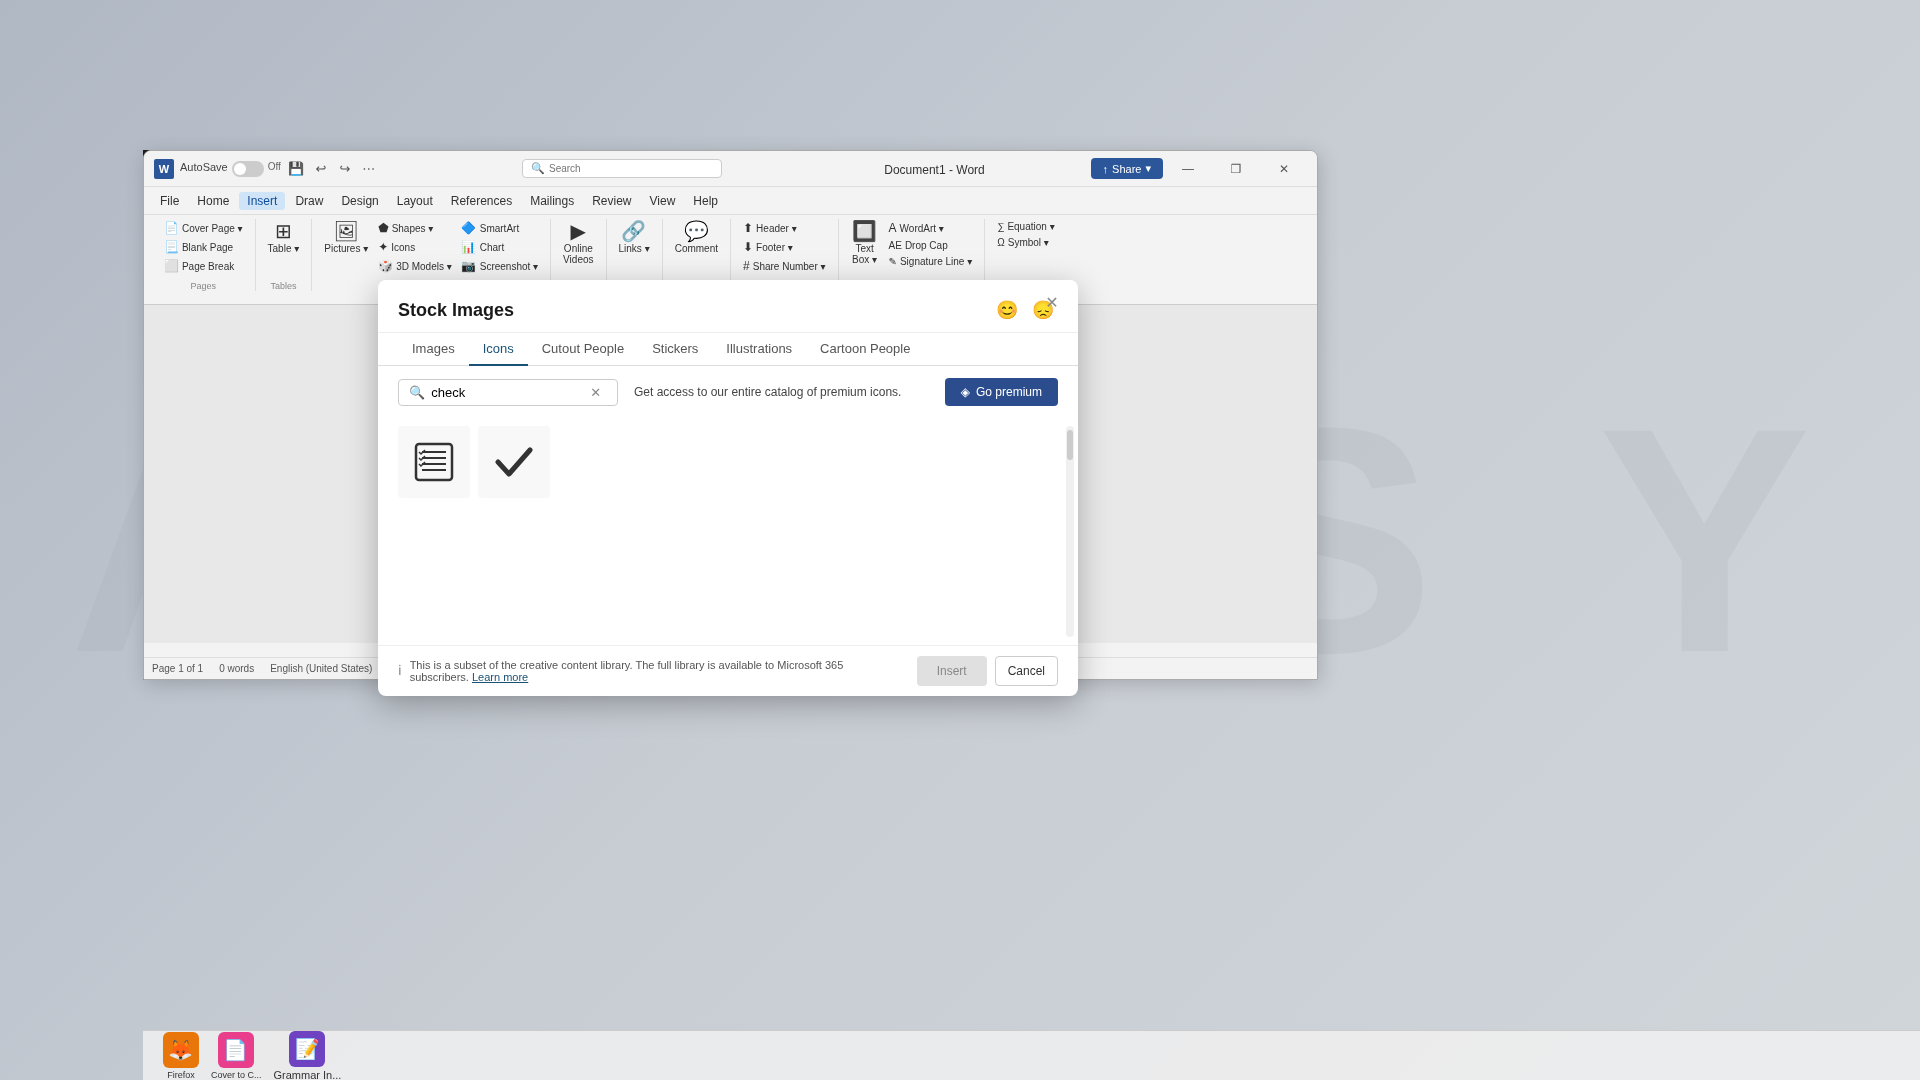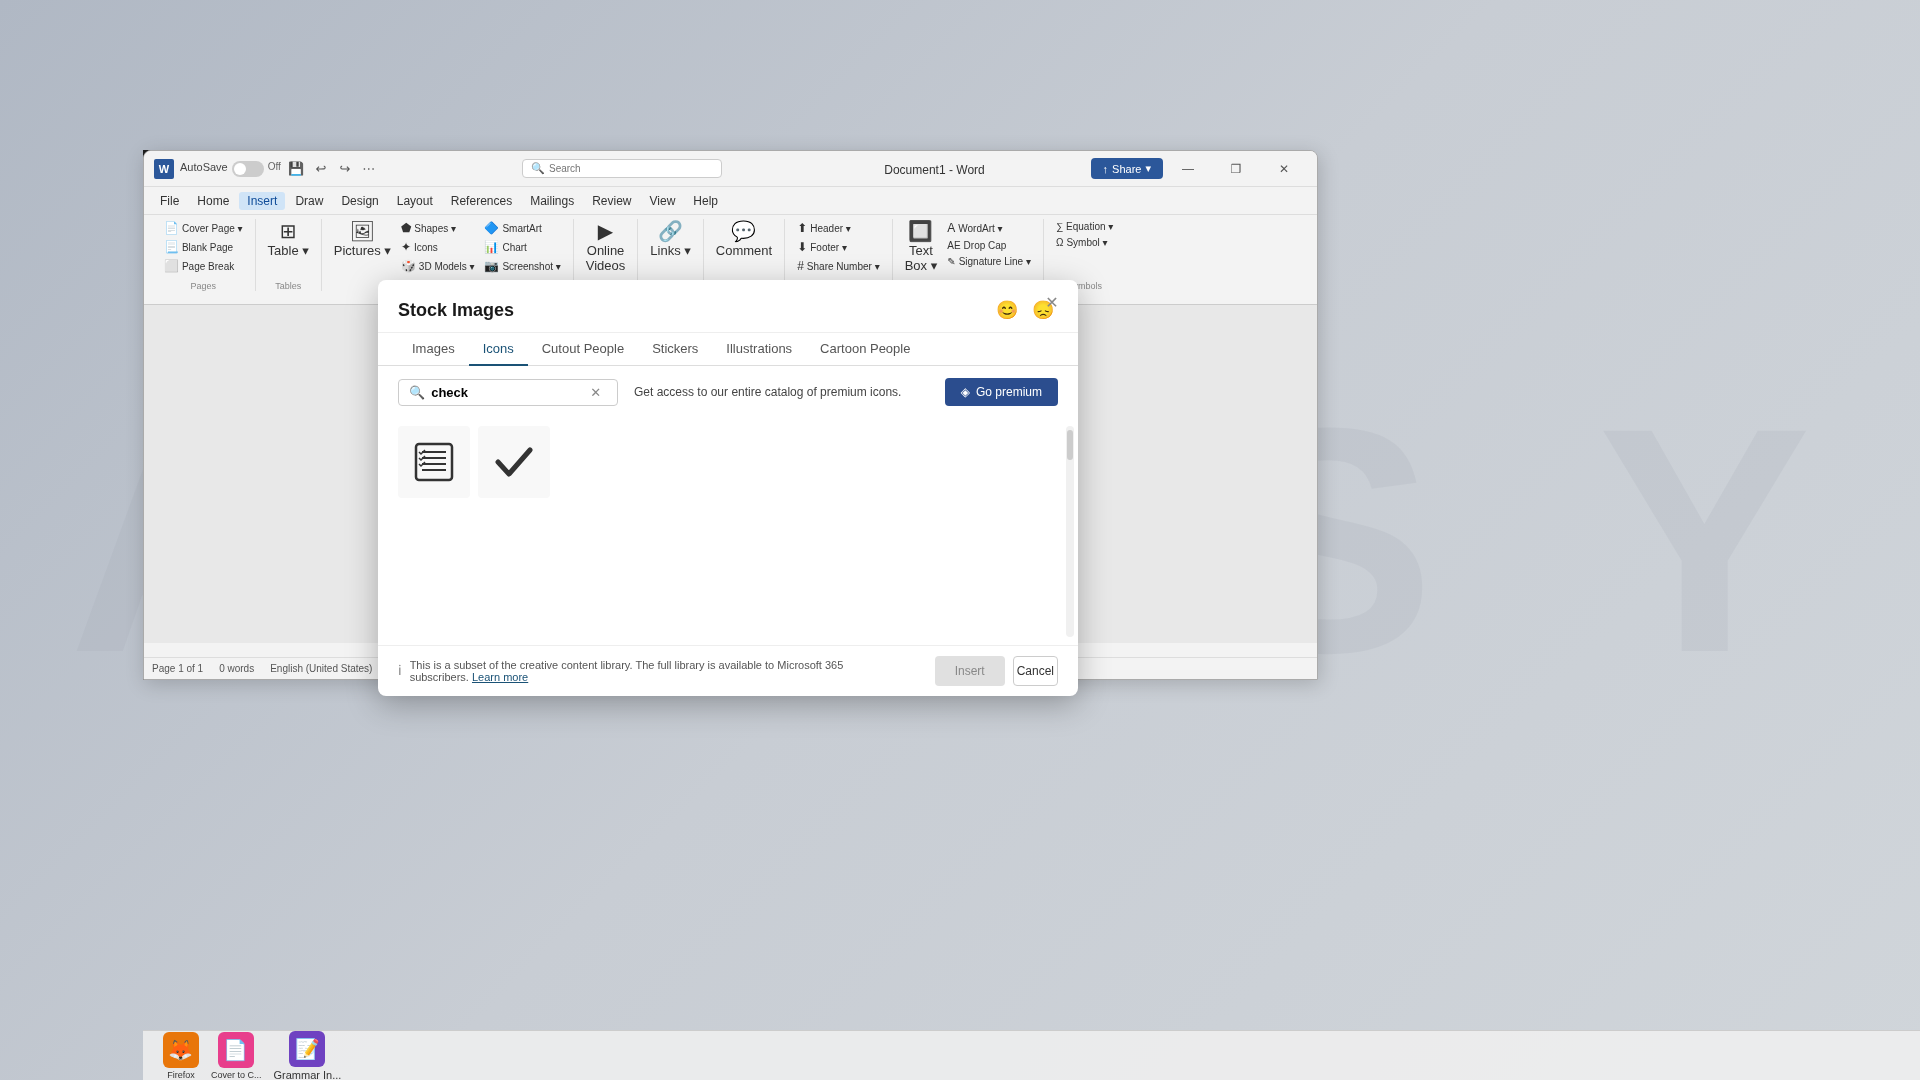--- a/index.html
+++ b/index.html
@@ -235,21 +235,21 @@
       cursor: pointer;
       border-radius: 3px;
       min-width: 36px;
     }
     .ribbon-btn .btn-icon {
       font-size: 20px;
       line-height: 1;
       color: #333;
     }
     .ribbon-btn .btn-label {
-      font-size: 13px;
+      font-size: 10px;
       color: #333;
       text-align: center;
       margin-top: 2px;
     }
     .ribbon-btn-small {
       display: flex;
       align-items: center;
       gap: 3px;
       padding: 2px 4px;
       cursor: pointer;
@@ -391,21 +391,20 @@
       padding: 5px 10px;
       width: 220px;
       background: white;
     }
     .modal-search-box input {
       border: none;
       outline: none;
       font-size: 13px;
       width: 155px;
       background: transparent;
-      font-weight: bold;
     }
     .search-clear {
       font-size: 13px;
       color: #888;
       cursor: pointer;
       margin-left: 4px;
     }
     .premium-text {
       font-size: 12px;
       color: #444;
@@ -486,21 +485,21 @@
       border-radius: 4px;
       padding: 7px 20px;
       font-size: 12px;
       cursor: not-allowed;
     }
     .btn-cancel {
       background: white;
       color: #333;
       border: 1px solid #ccc;
       border-radius: 4px;
-      padding: 7px 3px;
+      padding: 7px 12px;
       font-size: 12px;
       cursor: pointer;
     }
 
     
     .desktop-taskbar {
       position: absolute;
       bottom: 0;
       left: 143px;
       right: 0;

